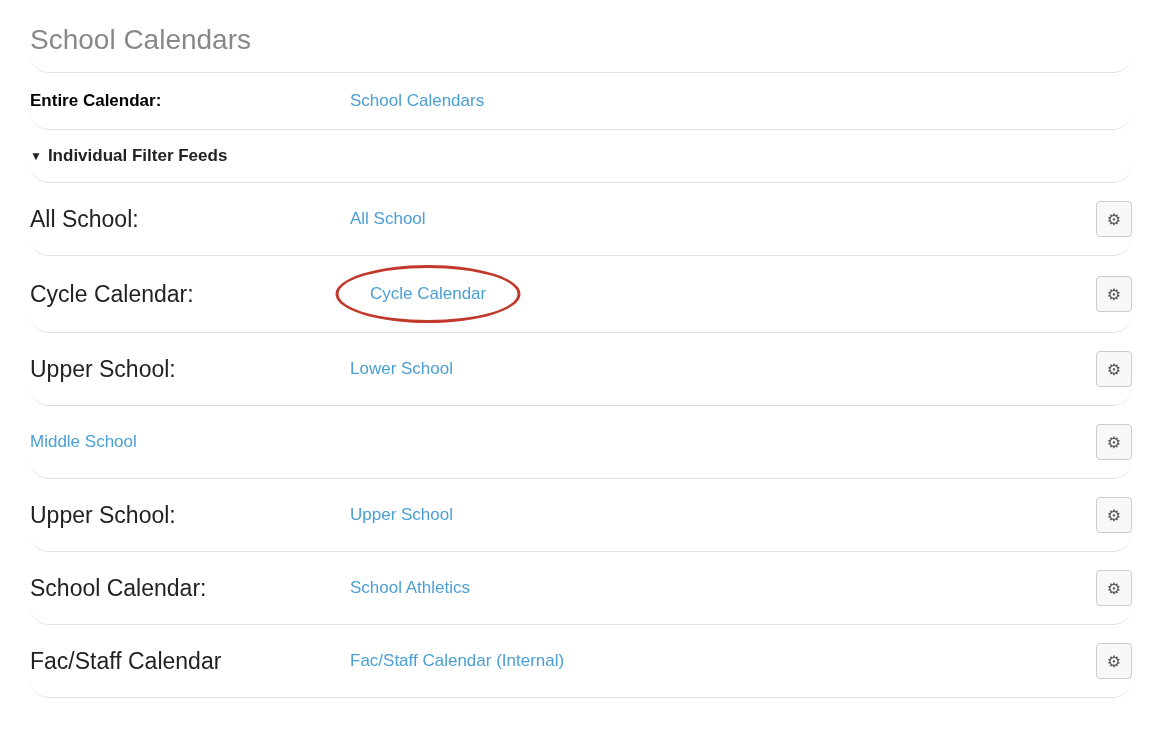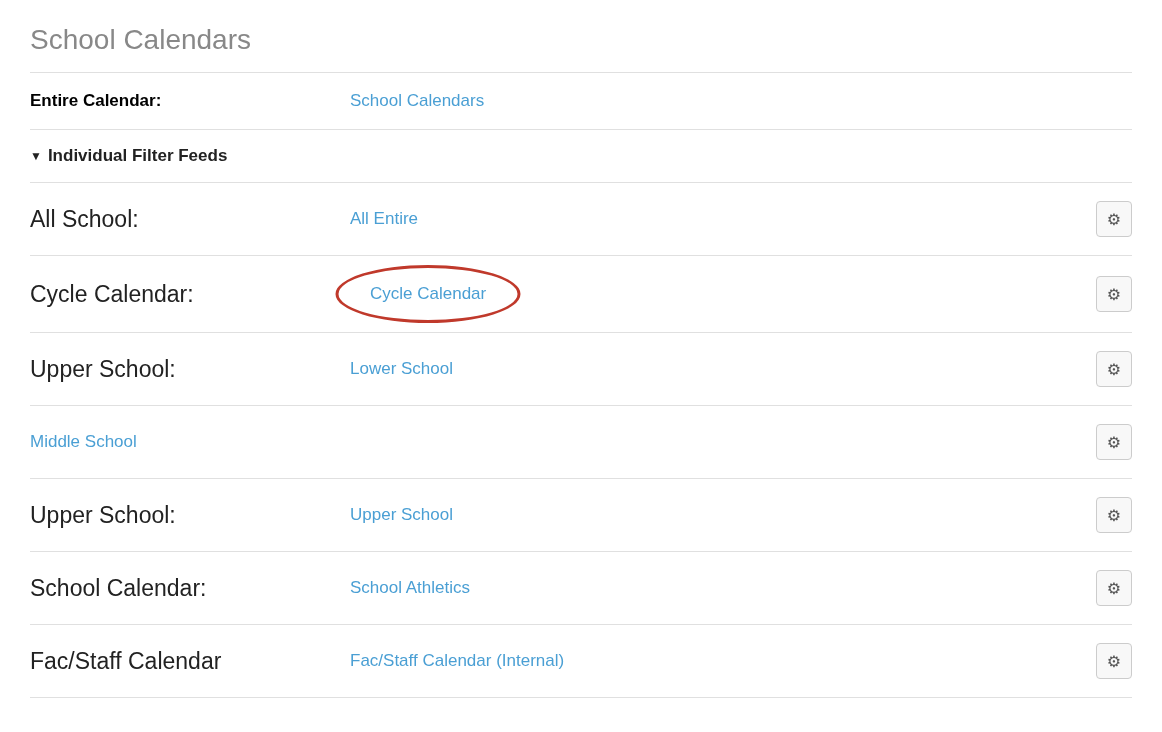--- a/index.html
+++ b/index.html
@@ -1,18 +1,19 @@
 <!DOCTYPE html>
 <html><head>
   <meta charset="utf-8">
   <style>
     * {
       box-sizing: border-box;
       margin: 0;
       padding: 0;
+      border-radius: 19px;
     }
 
     body {
       font-family: -apple-system, BlinkMacSystemFont, 'Segoe UI', Helvetica, Arial, sans-serif;
       background: #ffffff;
       color: #333;
       width: 1162px;
       min-height: 732px;
     }
 
@@ -145,21 +146,21 @@
 
   <div class="filter-feeds-header">
     <span class="filter-feeds-title">
       <span style="font-size:12px;">▼</span>
       <span>Individual Filter Feeds</span>
     </span>
   </div>
 
   <div class="calendar-row">
     <span class="calendar-row-label">All School:</span>
-    <a class="calendar-row-link" href="#">All Entire</a>
+    <a class="calendar-row-link" href="#">All School</a>
     <button class="gear-button">⚙</button>
   </div>
 
   <div class="calendar-row">
     <span class="calendar-row-label">Cycle Calendar:</span>
     <div class="cycle-calendar-wrapper">
       <a class="calendar-row-link" href="#" style="display:inline-block; padding: 10px 20px; text-align: center;">Cycle Calendar</a>
       <div class="cycle-calendar-circle"></div>
     </div>
     <button class="gear-button" style="margin-left: auto;">⚙</button>

